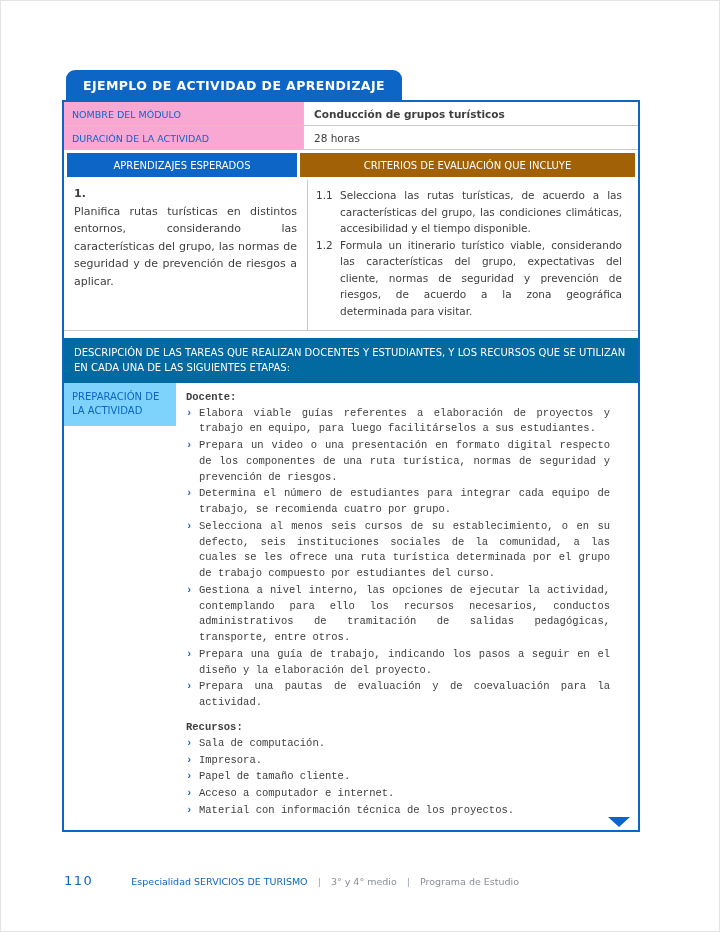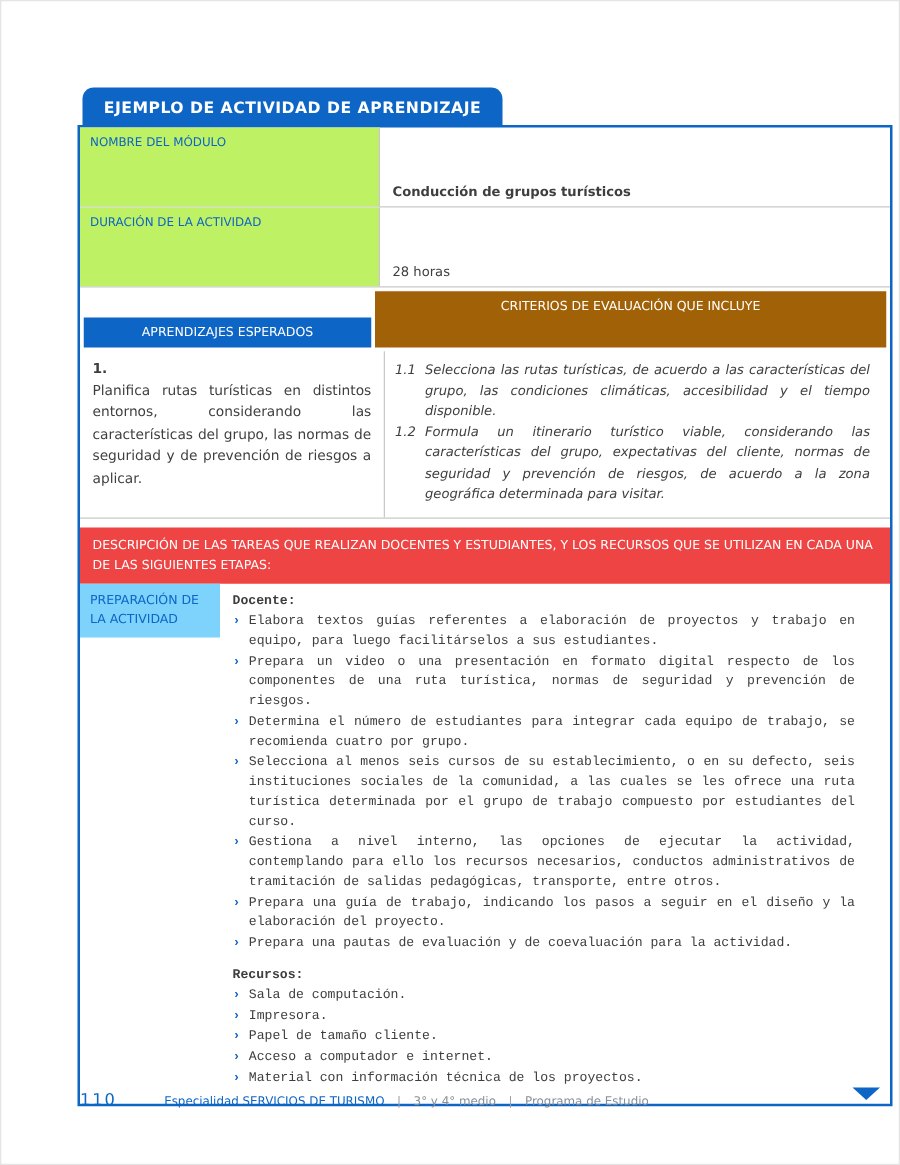--- a/index.html
+++ b/index.html
@@ -3,57 +3,57 @@
 <meta charset="utf-8">
 <style>
   html,body{margin:0;padding:0;}
   body{
     width:720px;height:932px;position:relative;background:#ffffff;
     font-family:"DejaVu Sans","Liberation Sans",sans-serif;
     -webkit-font-smoothing:antialiased;overflow:hidden;
   }
   .page-border{position:absolute;inset:0;border:1px solid #e4e4e4;pointer-events:none;}
 
-  .doc{position:absolute;left:62px;top:70px;width:652px;}
+  .doc{position:absolute;left:62px;top:70px;width:578px;}
 
   
   .tab{
     display:inline-block;margin-left:4px;background:#0d65c5;color:#fff;
     font-size:12.5px;font-weight:bold;letter-spacing:.4px;
     padding:8px 17px 7px;border-radius:9px 9px 0 0;
   }
 
   
   .table{border:2px solid #0d65c5;background:#fff;}
 
   .info-row{display:flex;border-bottom:1px solid #c9c9c9;}
   .info-label{
-    width:223px;flex:none;background:#bef264;color:#0d65c5;
+    width:223px;flex:none;background:#f9a8d4;color:#0d65c5;
     font-size:9.5px;padding:7px 8px 5px;border-right:1px solid #c9c9c9;
   }
-  .info-value{flex:1;font-size:10.5px;color:#3e3e40;padding:6px 10px 5px;margin-top:40px;}
+  .info-value{flex:1;font-size:10.5px;color:#3e3e40;padding:6px 10px 5px;}
   .info-value.bold{font-weight:bold;}
 
   .header-row{display:flex;gap:3px;padding:3px;}
   .hdr{font-size:10px;color:#fff;text-align:center;padding:7px 4px 6px;}
-  .hdr-left{width:222px;flex:none;background:#0d65c5;margin-top:21px;}
+  .hdr-left{width:222px;flex:none;background:#0d65c5;}
   .hdr-right{flex:1;background:#a16207;}
 
   .content-row{display:flex;border-bottom:1px solid #c9c9c9;}
   .learning-cell{width:223px;flex:none;border-right:1px solid #c9c9c9;padding:7px 10px 10px;}
   .learning-num{font-weight:bold;font-size:11px;color:#3e3e40;margin:0 0 3px;}
   .learning-text{font-size:11px;line-height:1.58;text-align:justify;color:#3e3e40;margin:0;}
-  .criteria-cell{flex:1;padding:7px 16px 10px 8px;font-style:italic;}
+  .criteria-cell{flex:1;padding:7px 16px 10px 8px;}
   .crit{display:flex;font-size:10.5px;line-height:1.58;color:#3e3e40;}
   .crit-num{width:24px;flex:none;}
   .crit-text{flex:1;text-align:justify;}
 
   .gap-row{height:7px;}
 
-  .desc-band{background:#ef4444;color:#fff;font-size:10px;line-height:1.55;padding:7px 10px;}
+  .desc-band{background:#0369a1;color:#fff;font-size:10px;line-height:1.55;padding:7px 10px;}
 
   .stage{display:flex;position:relative;min-height:364px;}
   .stage-label{
     width:96px;flex:none;background:#7dd3fc;color:#0d65c5;
     font-size:10px;line-height:1.45;padding:7px 8px;align-self:flex-start;
   }
   .stage-body{flex:1;padding:7px 28px 10px 10px;font-family:Liberation Mono, monospace;}
   .group-heading{font-size:10.5px;font-weight:bold;color:#3e3e40;margin:1px 0 3px;}
   .group-heading.second{margin-top:10px;}
   .bullet-item{display:flex;margin:1px 0;font-size:10.5px;line-height:1.5;color:#3e3e40;}
@@ -122,21 +122,21 @@
     <div class="desc-band">DESCRIPCIÓN DE LAS TAREAS QUE REALIZAN DOCENTES Y ESTUDIANTES, Y LOS RECURSOS QUE SE UTILIZAN EN CADA UNA DE LAS SIGUIENTES ETAPAS:</div>
 
     <div class="stage">
       <div class="stage-label">PREPARACIÓN DE LA ACTIVIDAD</div>
       <div class="stage-body">
 
         <p class="group-heading">Docente:</p>
 
         <div class="bullet-item">
           <span class="bullet-mark">›</span>
-          <span class="bullet-text">Elabora textos guías referentes a elaboración de proyectos y trabajo en equipo, para luego facilitárselos a sus estudiantes.</span>
+          <span class="bullet-text">Elabora viable guías referentes a elaboración de proyectos y trabajo en equipo, para luego facilitárselos a sus estudiantes.</span>
         </div>
         <div class="bullet-item">
           <span class="bullet-mark">›</span>
           <span class="bullet-text">Prepara un video o una presentación en formato digital respecto de los componentes de una ruta turística, normas de seguridad y prevención de riesgos.</span>
         </div>
         <div class="bullet-item">
           <span class="bullet-mark">›</span>
           <span class="bullet-text">Determina el número de estudiantes para integrar cada equipo de trabajo, se recomienda cuatro por grupo.</span>
         </div>
         <div class="bullet-item">

